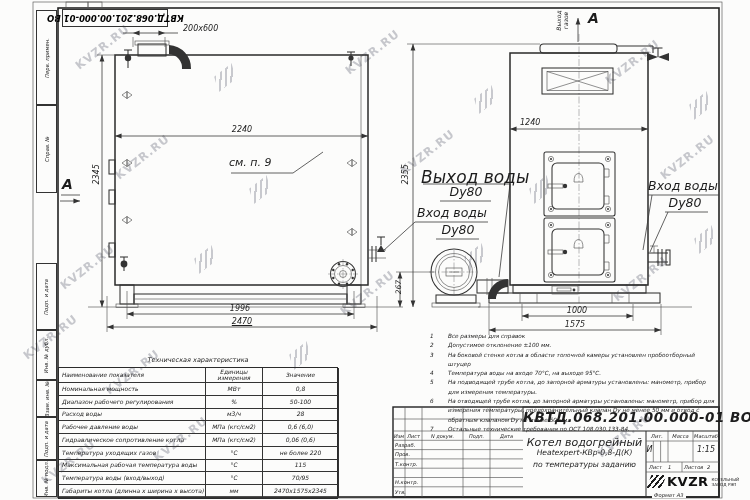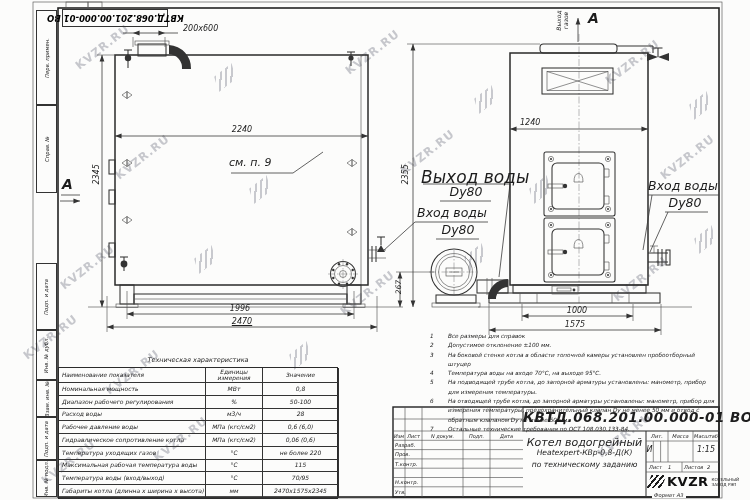--- a/index.html
+++ b/index.html
@@ -376,21 +376,21 @@
   <div class="tb ctr" style="left:422px;top:433px;width:41px;font-size:5px;text-align:center;">N докум.</div>
   <div class="tb ctr" style="left:463px;top:433px;width:27px;font-size:5px;text-align:center;">Подп.</div>
   <div class="tb ctr" style="left:490px;top:433px;width:33px;font-size:5px;text-align:center;">Дата</div>
   <div class="tb" style="left:395px;top:442px;font-size:5.2px;">Разраб.</div>
   <div class="tb" style="left:395px;top:451.3px;font-size:5.2px;">Пров.</div>
   <div class="tb" style="left:395px;top:460.6px;font-size:5.2px;">Т.контр.</div>
   <div class="tb" style="left:395px;top:479.2px;font-size:5.2px;">Н.контр.</div>
   <div class="tb" style="left:395px;top:488.5px;font-size:5.2px;">Утв.</div>
   <div class="tb ctr" style="left:525px;top:436px;width:119px;font-size:11px;text-align:center;">Котел водогрейный</div>
   <div class="tb ctr" style="left:525px;top:448px;width:119px;font-size:7.6px;text-align:center;">Heatexpert-КВр-0,8-Д(К)</div>
-  <div class="tb ctr" style="left:525px;top:460px;width:119px;font-size:7.6px;text-align:center;">по техническому заданию</div>
+  <div class="tb ctr" style="left:525px;top:460px;width:119px;font-size:7.6px;text-align:center;">по температуры заданию</div>
   <div class="tb ctr" style="left:646px;top:433px;width:22px;font-size:5.2px;text-align:center;">Лит.</div>
   <div class="tb ctr" style="left:668px;top:433px;width:25px;font-size:5.2px;text-align:center;">Масса</div>
   <div class="tb ctr" style="left:693px;top:433px;width:26px;font-size:5px;text-align:center;">Масштаб</div>
   <div class="tb ctr" style="left:645px;top:445px;width:9px;font-size:8px;text-align:center;">И</div>
   <div class="tb ctr" style="left:693px;top:445px;width:26px;font-size:8px;text-align:center;">1:15</div>
   <div class="tb" style="left:649px;top:463.5px;font-size:5.2px;">Лист</div>
   <div class="tb" style="left:668px;top:463.5px;font-size:5.2px;">1</div>
   <div class="tb" style="left:684px;top:463.5px;font-size:5.2px;">Листов</div>
   <div class="tb" style="left:707px;top:463.5px;font-size:5.2px;">2</div>
   <div id="logo-row">

